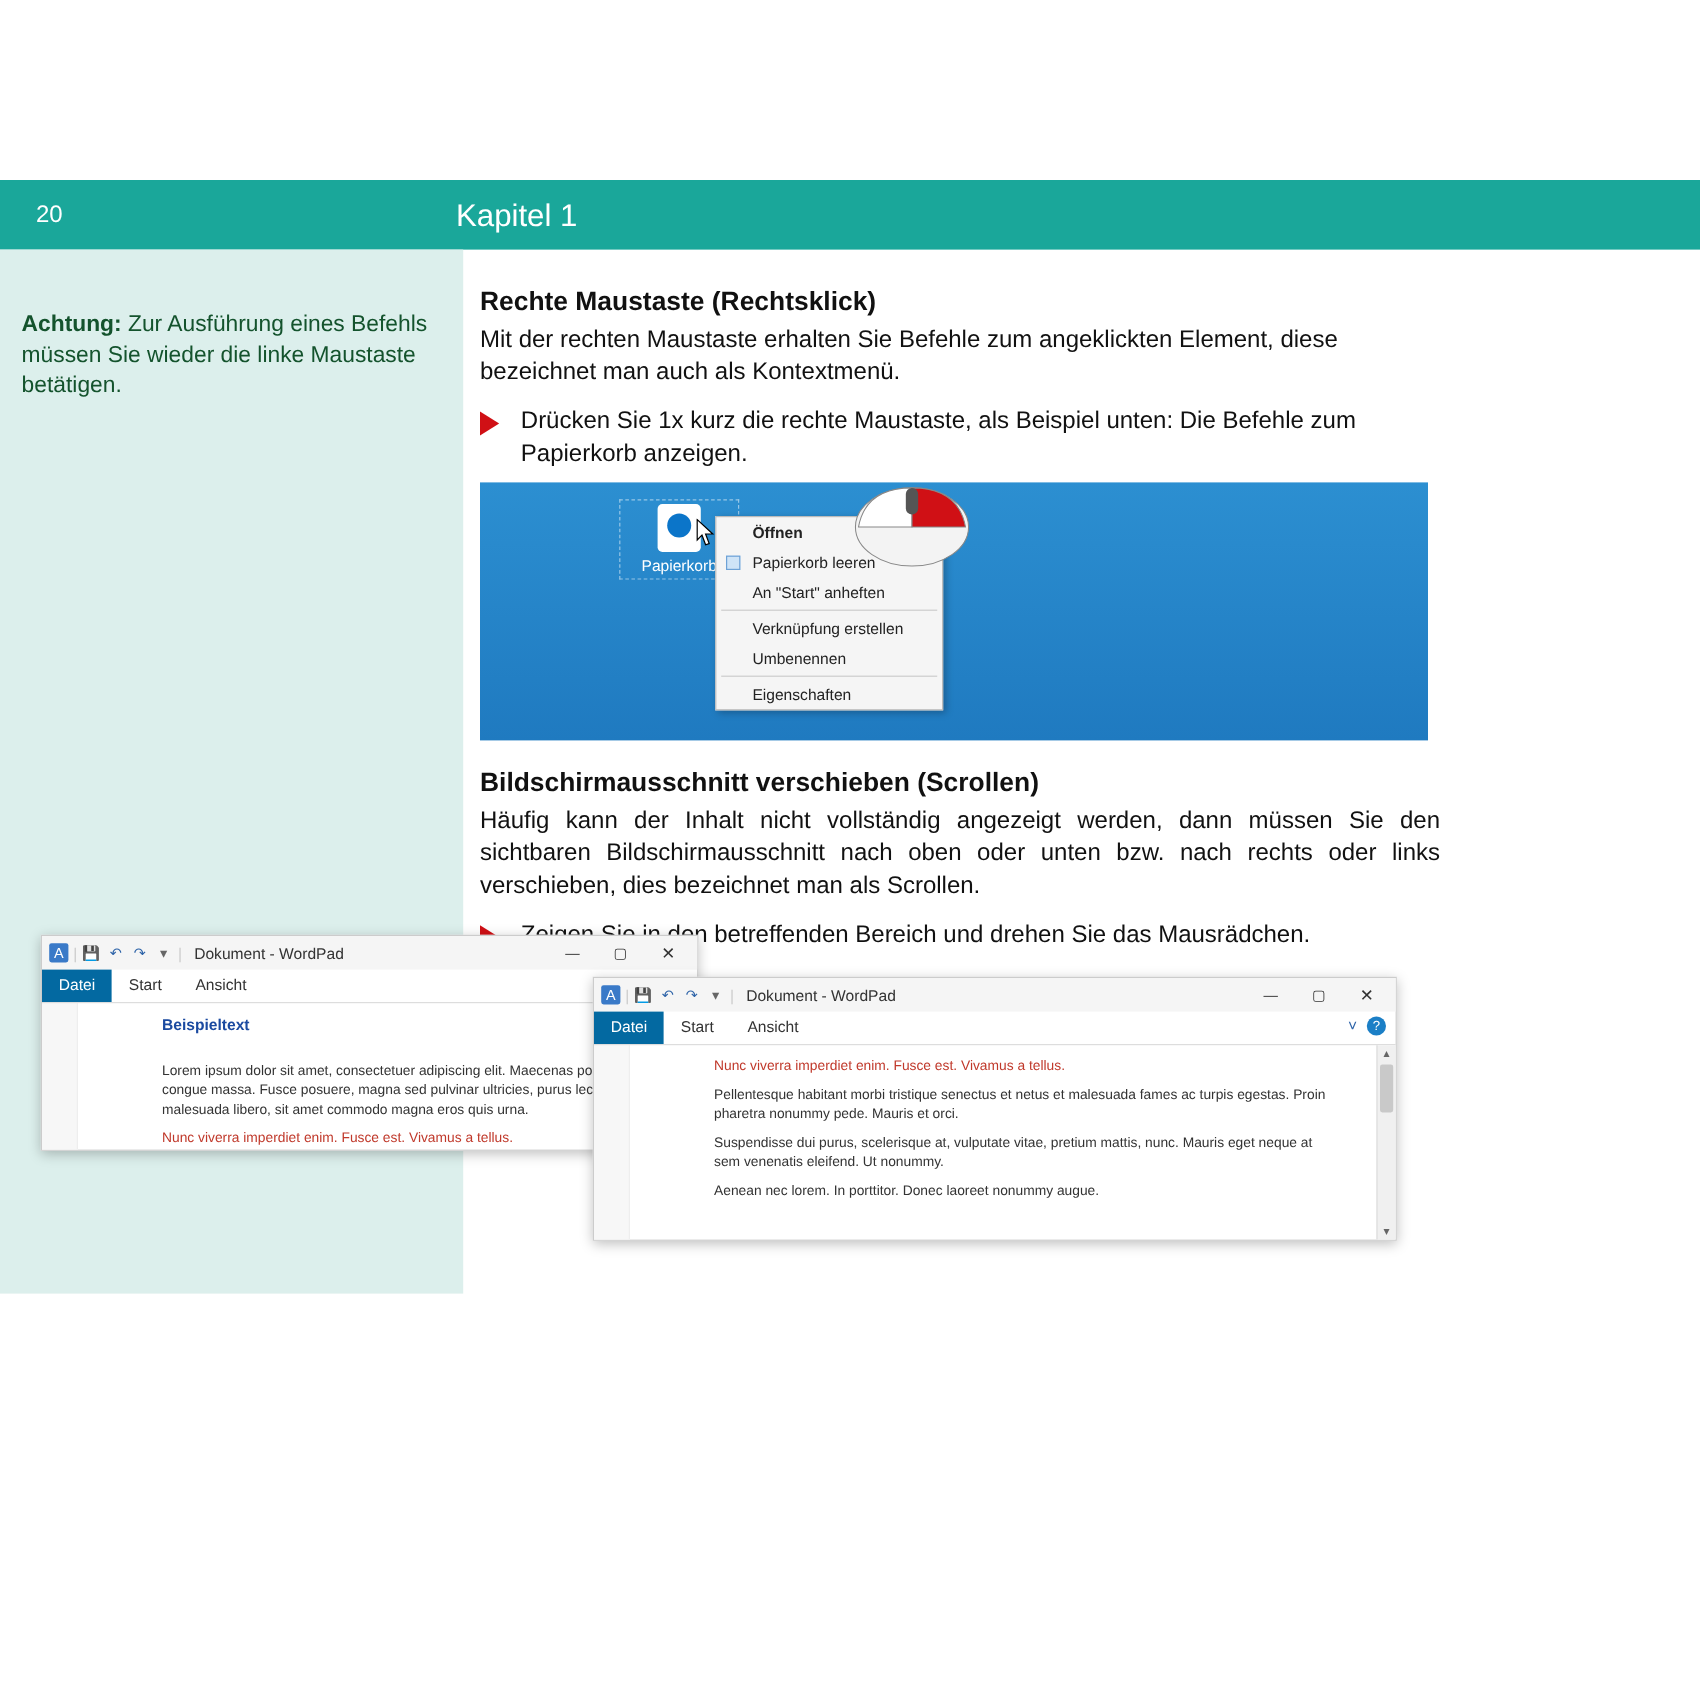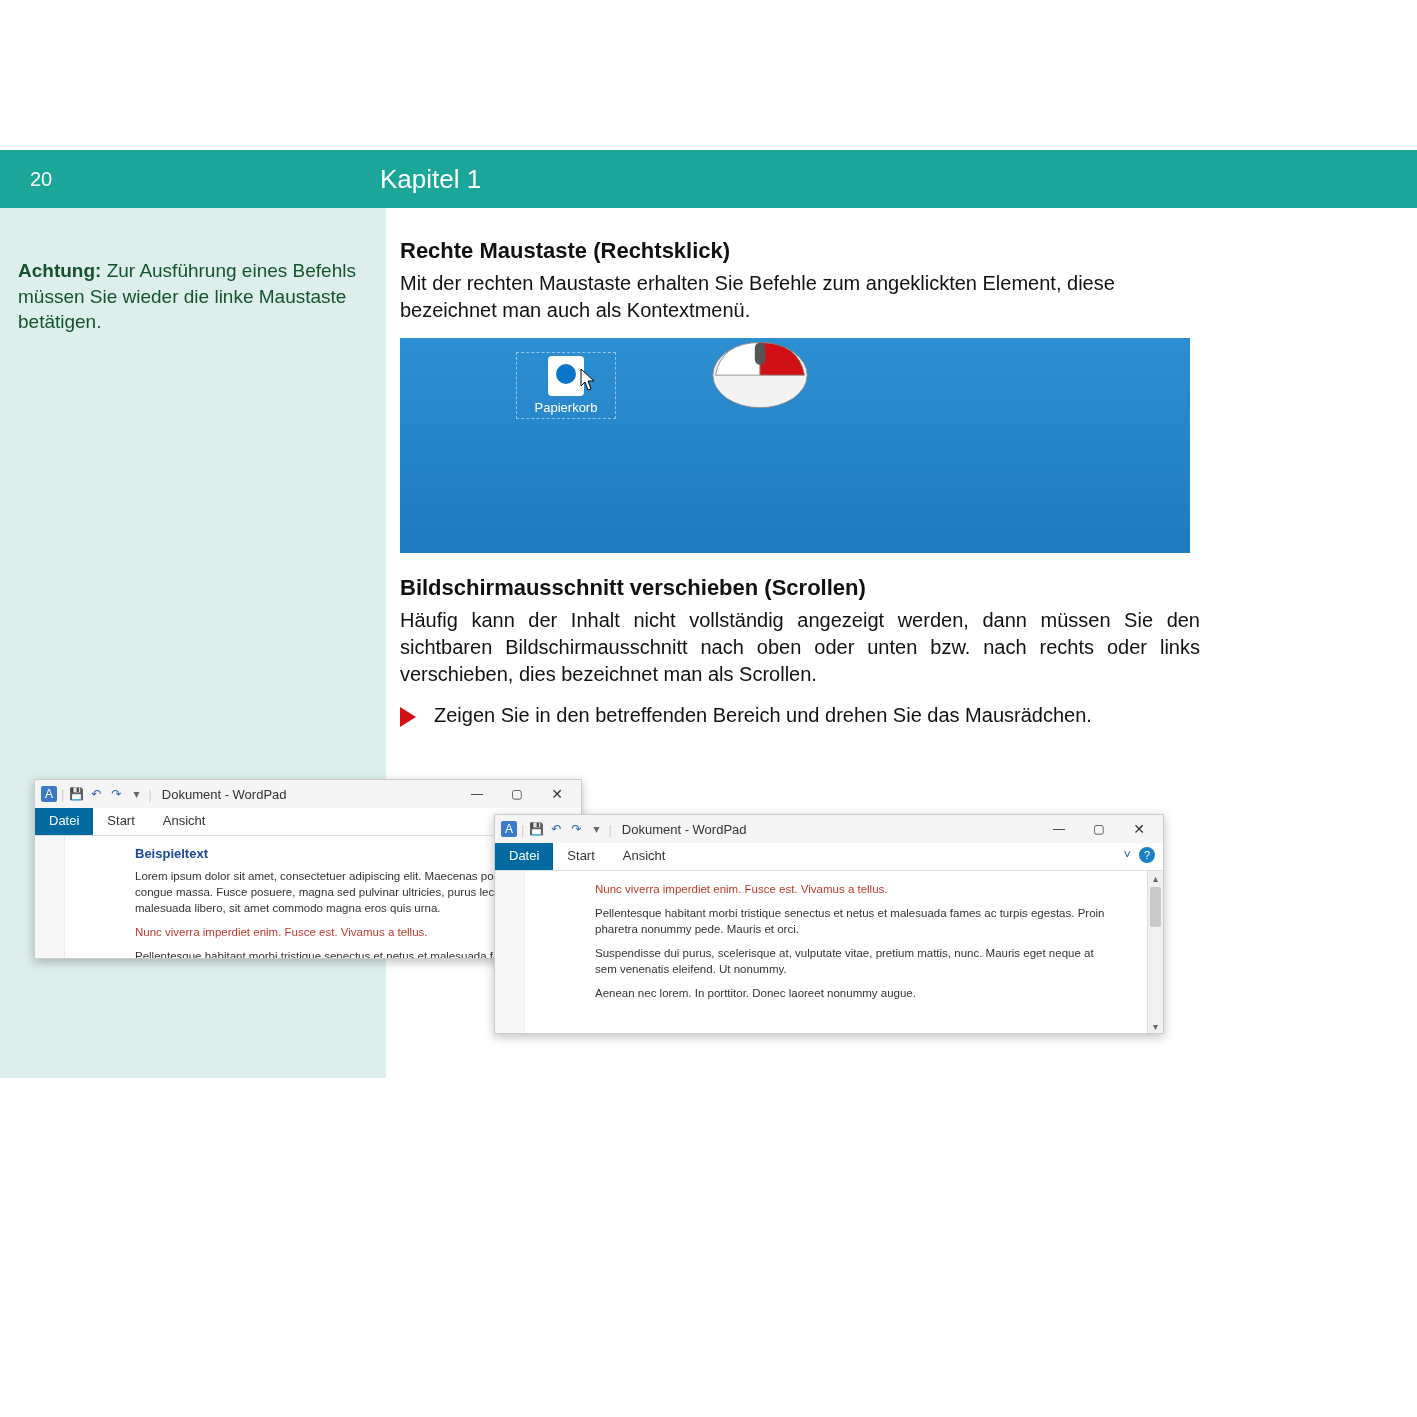--- a/index.html
+++ b/index.html
@@ -219,21 +219,21 @@
     width: 30px;
     background: #f7f7f7;
     border-right: 1px solid #eee;
   }
   .wp-doc {
     flex: 1;
     padding: 10px 30px 10px 70px;
     overflow: hidden;
     position: relative;
   }
-  .wp-doc .h { color: #1b4aa0; font-weight: bold; margin-bottom: 7px; }
+  .wp-doc .h { color: #1b4aa0; font-weight: bold; margin-bottom: 24px; }
   .wp-doc .para { font-size: 11.5px; line-height: 1.4; margin-bottom: 8px; }
   .wp-doc .red { color: #c0392b; }
   .wp-scroll {
     width: 16px;
     background: #f0f0f0;
     border-left: 1px solid #ddd;
     position: relative;
   }
   .wp-scroll .thumb {
     position: absolute;
@@ -263,30 +263,47 @@
 
 <aside class="sidebar">
   <p class="sidebar-note">
     <span class="bold">Achtung:</span><span> Zur Ausführung eines Befehls müssen Sie wieder die linke Maustaste betätigen.</span>
   </p>
 </aside>
 
 <main class="main">
   <h3>Rechte Maustaste (Rechtsklick)</h3>
   <p class="body">Mit der rechten Maustaste erhalten Sie Befehle zum angeklickten Element, diese bezeichnet man auch als Kontextmenü.</p>
+  <div class="bullet-row">
+    <div class="red-tri"></div>
+    <div class="btext">Drücken Sie 1x kurz die rechte Maustaste, als Beispiel unten: Die Befehle zum Papierkorb anzeigen.</div>
+  </div>
 
   <div class="desktop-shot">
     <div class="papierkorb-icon">
       <div class="sel"></div>
       <div class="bin"></div>
       <span>Papierkorb</span>
     </div>
     <svg class="cursor-svg" viewBox="0 0 18 24">
       <path d="M1 1 L1 18 L5 14 L8 22 L11 21 L8 13 L14 13 Z" fill="#fff" stroke="#000" stroke-width="1"></path>
     </svg>
+    <div class="context-menu">
+      <div class="item bold">Öffnen</div>
+      <div class="item">
+        <span class="mini"></span>
+        <span>Papierkorb leeren</span>
+      </div>
+      <div class="item">An "Start" anheften</div>
+      <hr>
+      <div class="item">Verknüpfung erstellen</div>
+      <div class="item">Umbenennen</div>
+      <hr>
+      <div class="item">Eigenschaften</div>
+    </div>
     <svg class="mouse-svg" viewBox="0 0 140 100">
       <ellipse cx="70" cy="55" rx="55" ry="38" fill="#f3f3f3" stroke="#888"></ellipse>
       <path d="M70 17 Q25 17 18 55 L70 55 Z" fill="#fff" stroke="#888"></path>
       <path d="M70 17 Q115 17 122 55 L70 55 Z" fill="#d01015" stroke="#888"></path>
       <rect x="64" y="17" width="12" height="26" rx="6" fill="#555"></rect>
     </svg>
   </div>
 
   <h3>Bildschirmausschnitt verschieben (Scrollen)</h3>
   <p class="body" style="text-align:justify">Häufig kann der Inhalt nicht vollständig angezeigt werden, dann müssen Sie den sichtbaren Bildschirmausschnitt nach oben oder unten bzw. nach rechts oder links verschieben, dies bezeichnet man als Scrollen.</p>

